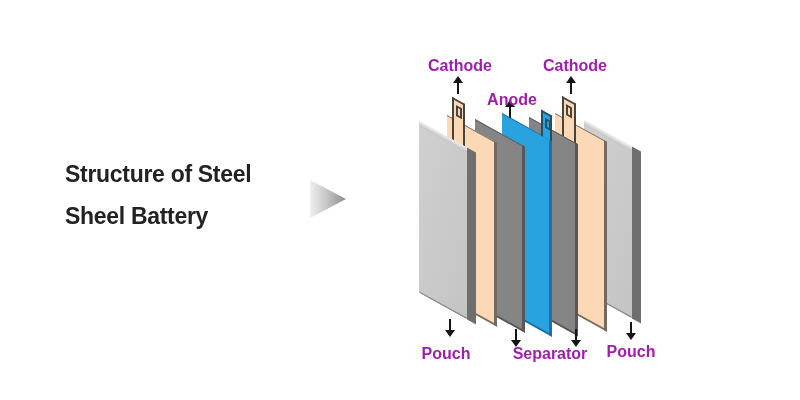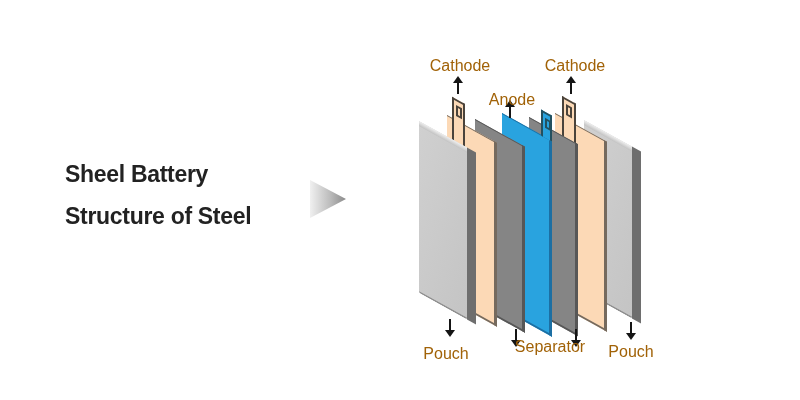--- a/index.html
+++ b/index.html
@@ -33,31 +33,31 @@
   .tab.blue .hole{border-color:#23505f;}
 
   
   .arr{position:absolute;width:10px;z-index:90;}
   .arr .head{width:0;height:0;border-left:5px solid transparent;border-right:5px solid transparent;margin:0 auto;}
   .arr.up .head{border-bottom:7px solid #151515;}
   .arr.down .head{border-top:7px solid #151515;}
   .arr .shaft{width:2px;height:11px;background:#151515;margin:0 auto;}
 
   
-  .lbl{position:absolute;transform:translateX(-50%);font-size:16px;font-weight:400;
-       color:#a16207;white-space:nowrap;z-index:90;}
+  .lbl{position:absolute;transform:translateX(-50%);font-size:16px;font-weight:700;
+       color:#a21caf;white-space:nowrap;z-index:90;}
 </style>
 </head>
 <body>
 
 <div class="stage">
 
   <div class="title">
+    <div>Structure of Steel</div>
     <div>Sheel Battery</div>
-    <div>Structure of Steel</div>
   </div>
 
   <div class="big-arrow"></div>
 
   <div class="sheet pouch" style="left: 584px; top: 120px; width: 48px; height: 172px; z-index: 10; background: linear-gradient(105deg, rgb(208, 208, 208), rgb(196, 196, 196)) rgb(199, 199, 199);">
     <div class="bevel"></div>
     <div class="side" style="background-color: rgb(110, 110, 110);"></div>
   </div>
 
   <div class="sheet inner cathode" style="left: 555px; top: 113px; width: 52px; height: 190px; z-index: 20; background-color: rgb(252, 217, 182);">
@@ -113,16 +113,16 @@
     </div>
   <div class="arr down" style="left:626px;top:322px;">
       <div class="shaft"></div>
       <div class="head"></div>
     </div>
 
   <div class="lbl" style="left:460px;top:57px;">Cathode</div>
   <div class="lbl" style="left:512px;top:91px;">Anode</div>
   <div class="lbl" style="left:575px;top:57px;">Cathode</div>
   <div class="lbl" style="left:446px;top:345px;">Pouch</div>
-  <div class="lbl" style="left:550px;top:338px;">Separator</div>
+  <div class="lbl" style="left:550px;top:345px;">Separator</div>
   <div class="lbl" style="left:631px;top:343px;">Pouch</div>
 
 </div>
 
 </body></html>

